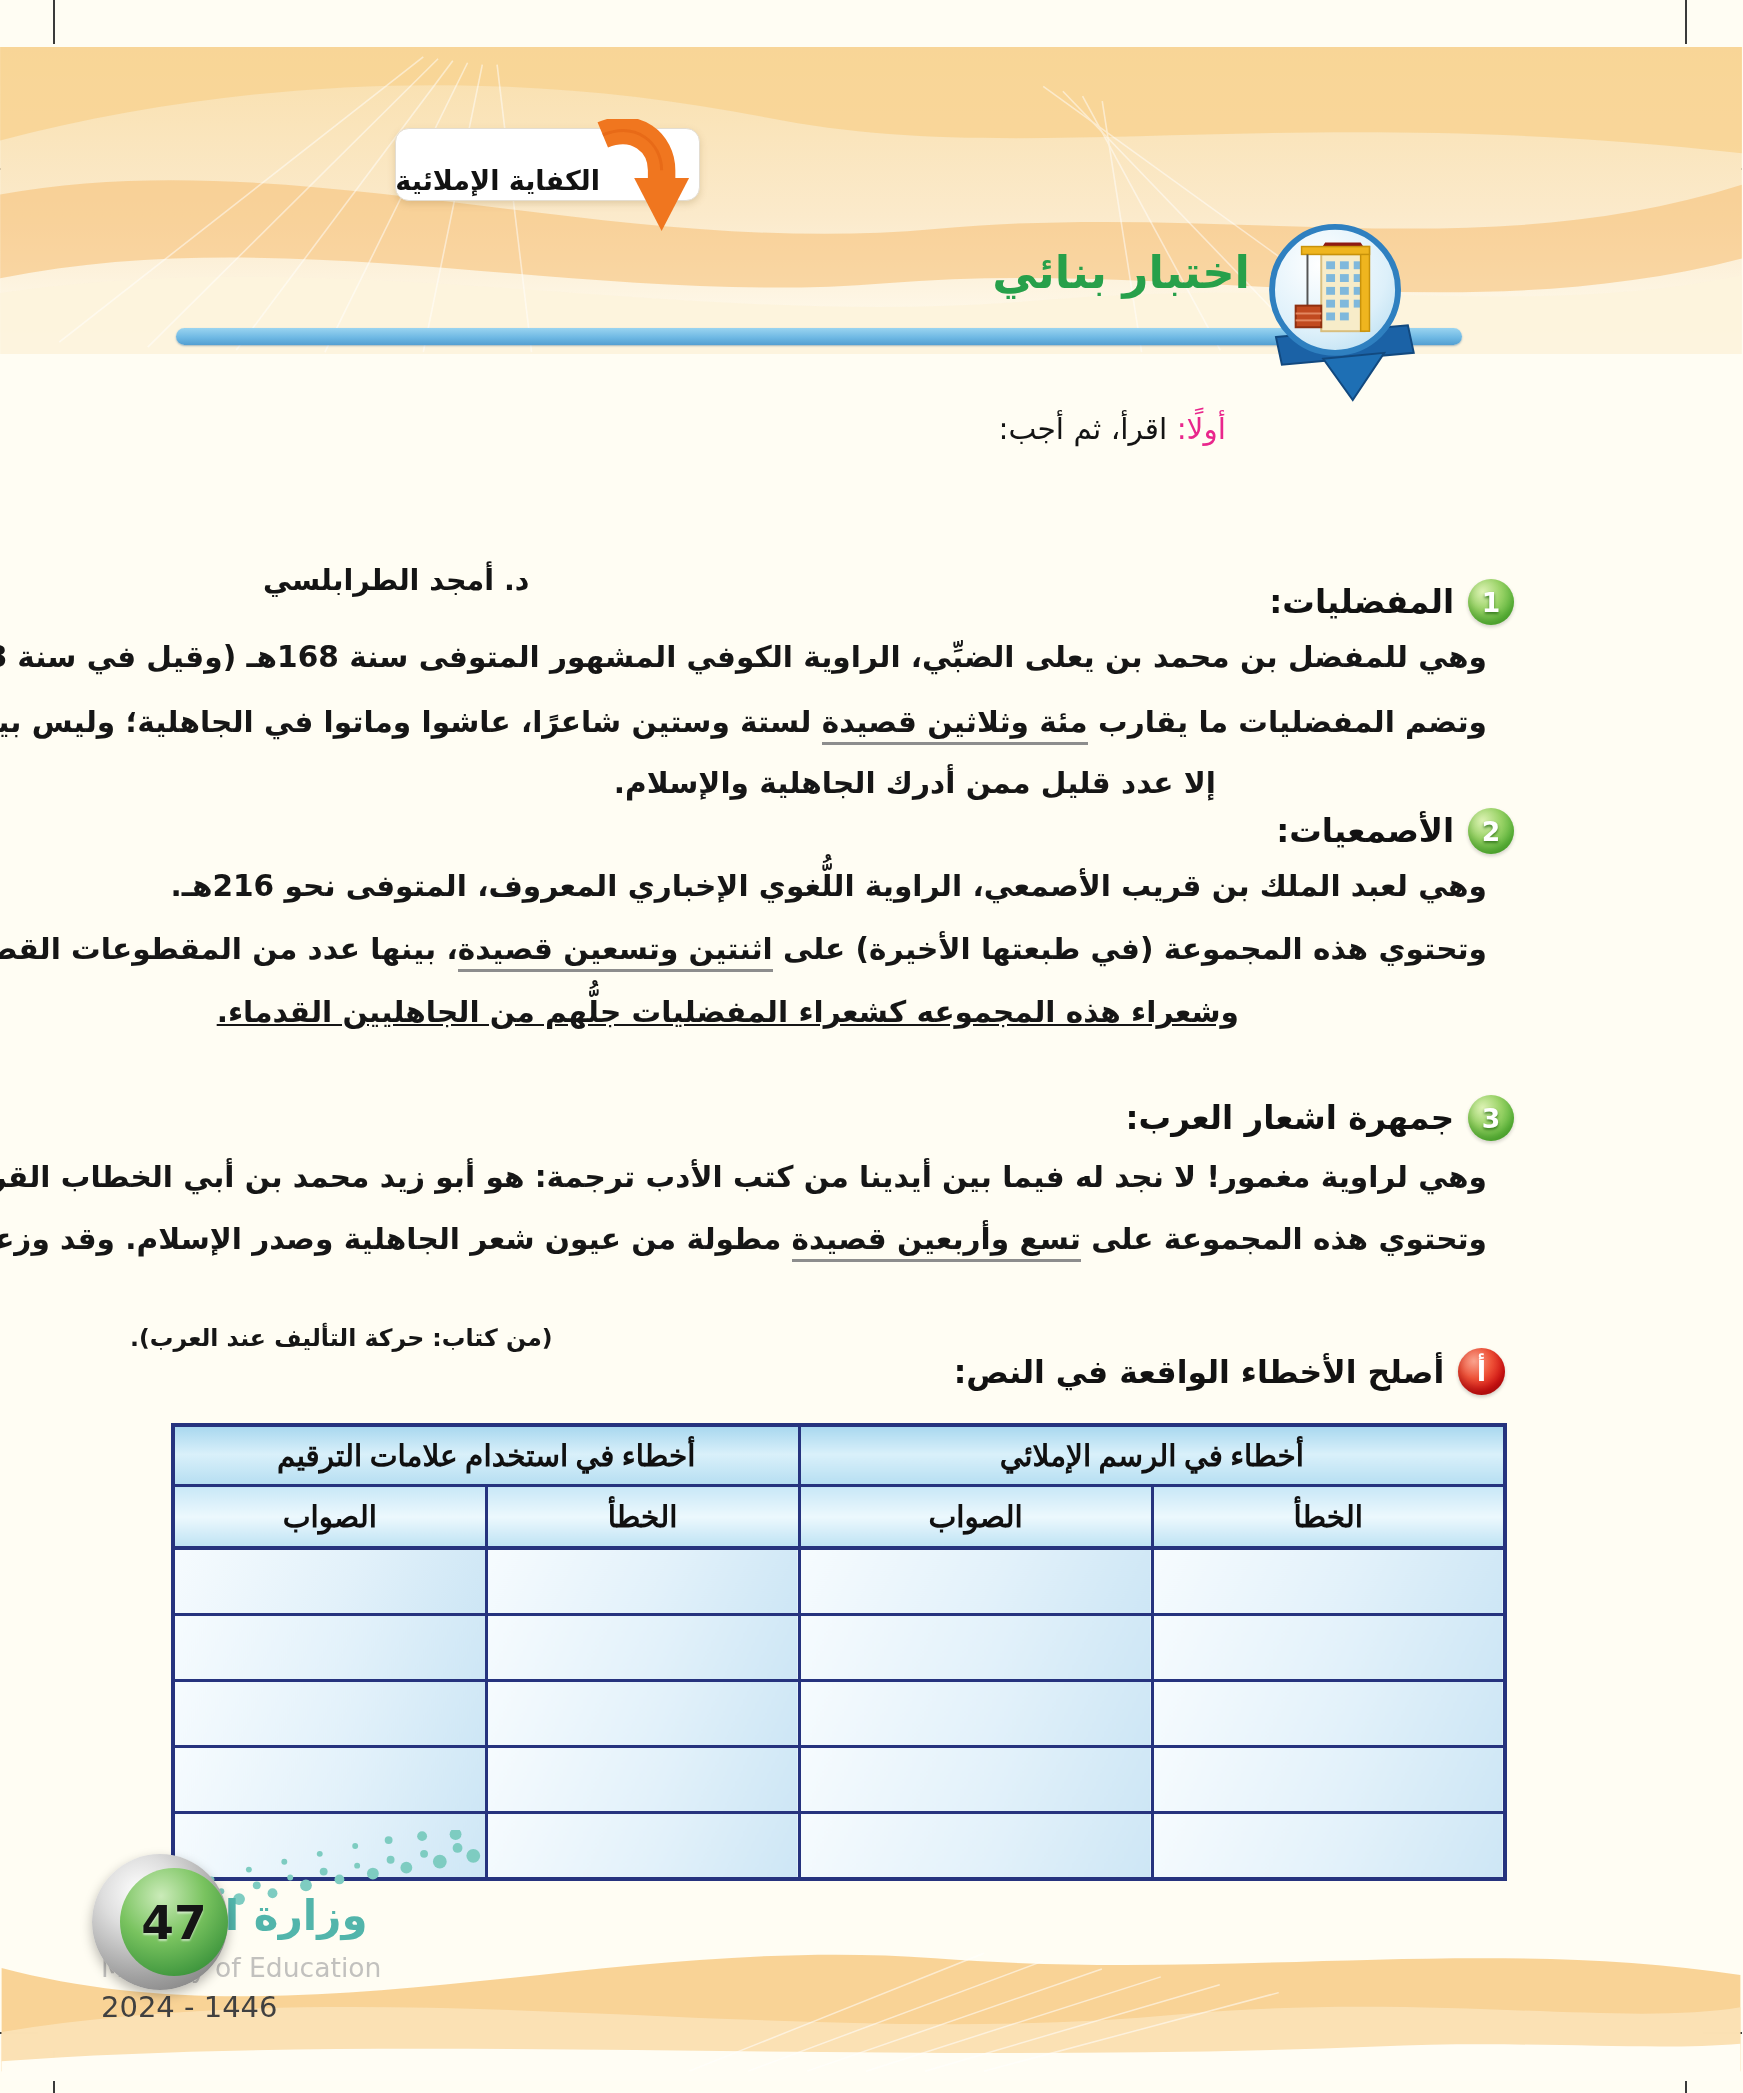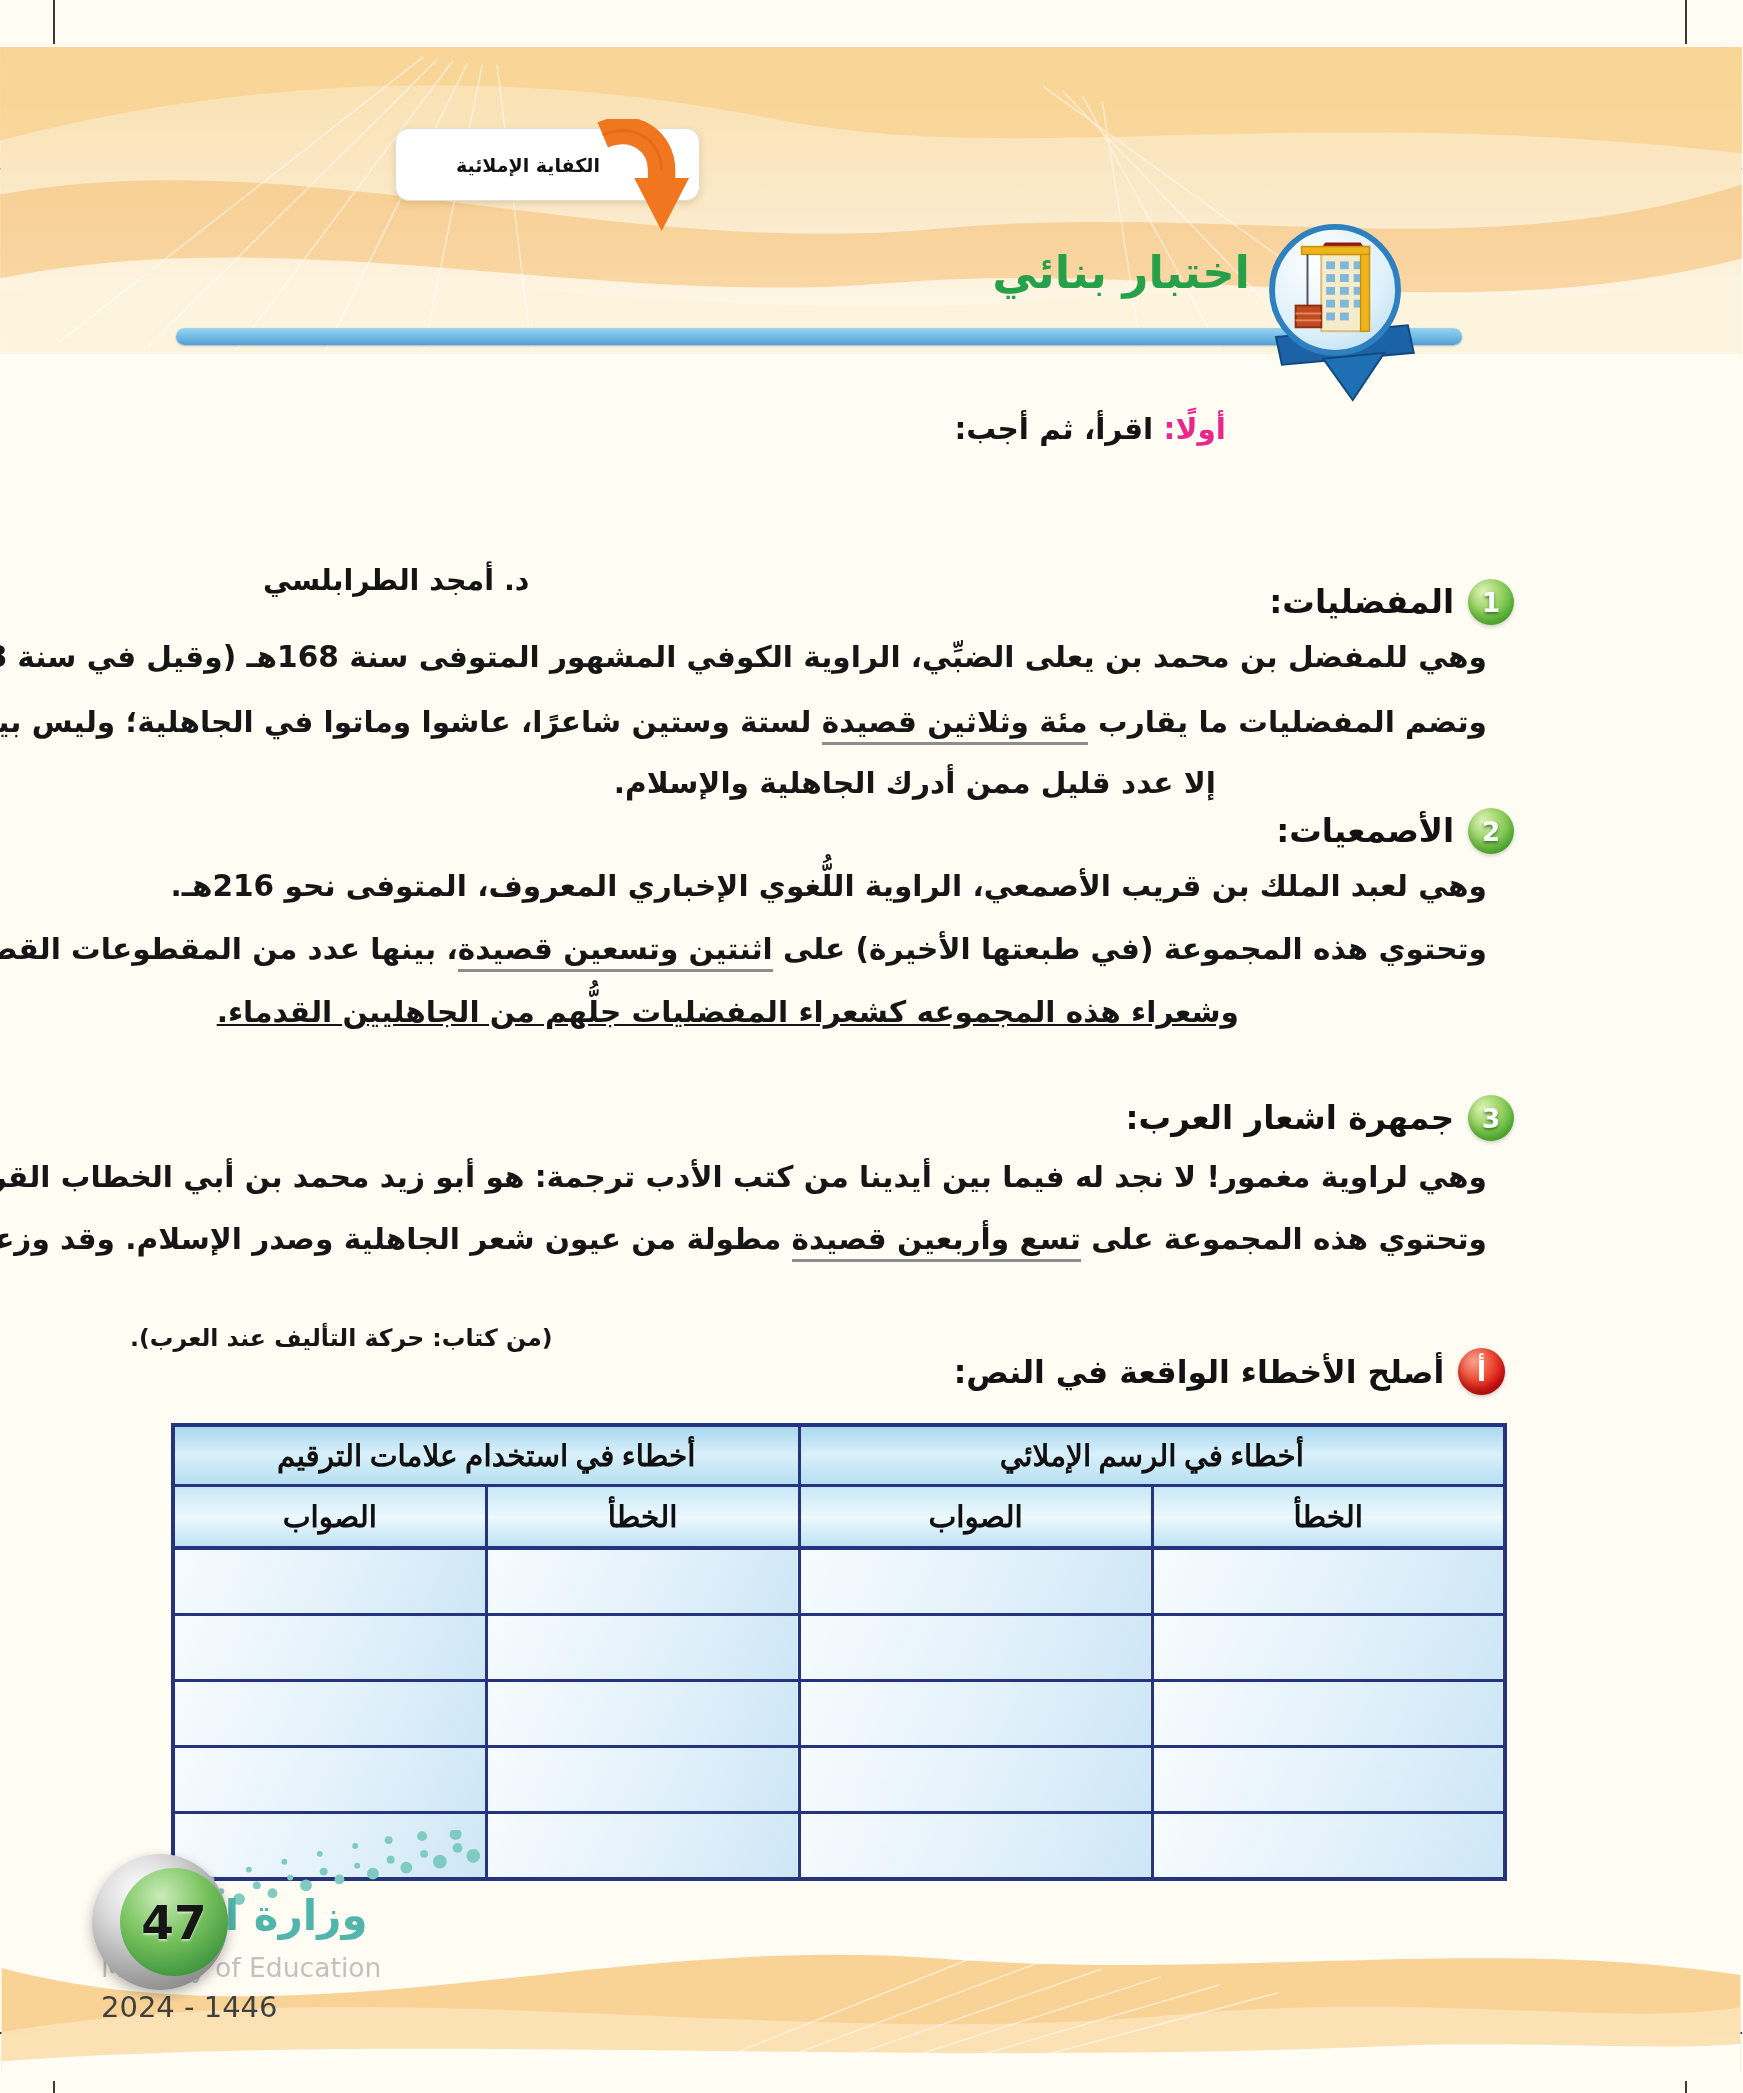--- a/index.html
+++ b/index.html
@@ -15,43 +15,43 @@
   
   .mark{position:absolute; background:#3a3a3a;}
 
   
   .comp-badge{
     position:absolute; left:396px; top:128px; width:303px; height:71px;
     background:#ffffff; border:1px solid #e3ddd2; border-radius:13.8px;
     box-shadow:0 3px 7.9px rgba(150,120,60,.25);
   }
   .comp-badge-label{
-    position:absolute; right:99px; top:0; height:71px;
+    position:absolute; right:99px; top:16px; height:71px;
     display:flex; align-items:center;
-    font-size:19px; font-weight:bold; color:#121212; white-space:nowrap;
+    font-size:27px; font-weight:bold; color:#121212; white-space:nowrap;
   }
   .comp-arrow{position:absolute; right:5.9px; top:-9.9px;}
 
   
   .page-title{
     position:absolute; right:493px; top:246px;
     font-size:45px; font-weight:bold; color:#27A04A; white-space:nowrap;
   }
   .title-bar{
     position:absolute; left:177px; top:328px; width:1286px; height:16.7px;
     border-radius:8.9px;
     background:linear-gradient(180deg,#9AD4F0 0%,#6FB9E4 55%,#539FD2 100%);
     box-shadow:0 1px 2px rgba(30,90,140,.4);
   }
   .build-icon{position:absolute; left:1259px; top:219px;}
 
   
   .intro-line{
     position:absolute; right:517px; top:412px;
-    font-size:29.6px; font-weight:bold; color:#141414; white-space:nowrap;margin-left:12px;
+    font-size:29.6px; font-weight:normal; color:#141414; white-space:nowrap;margin-left:12px;
   }
   .ordinal{color:#E9268C;}
   .main-heading{
     position:absolute; right:778px; top:473px;
     font-size:39px; font-weight:bold; color:#EC1E8A; white-space:nowrap;
   }
   .author{
     position:absolute; left:264px; top:551px;
     font-size:28.6px; font-weight:bold; color:#141414; white-space:nowrap;margin-top:12px;
   }

